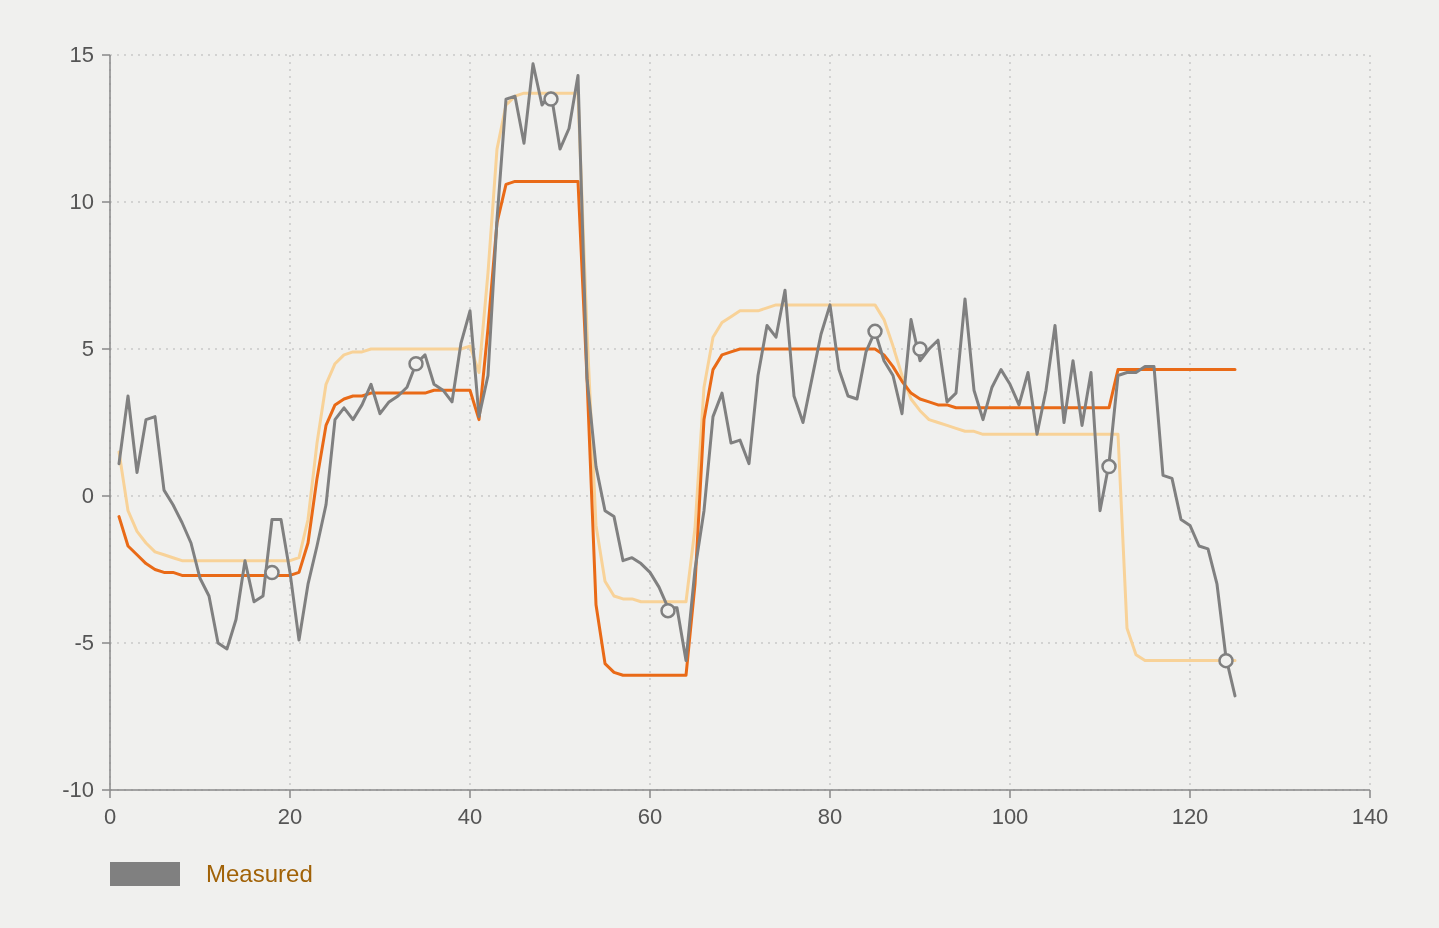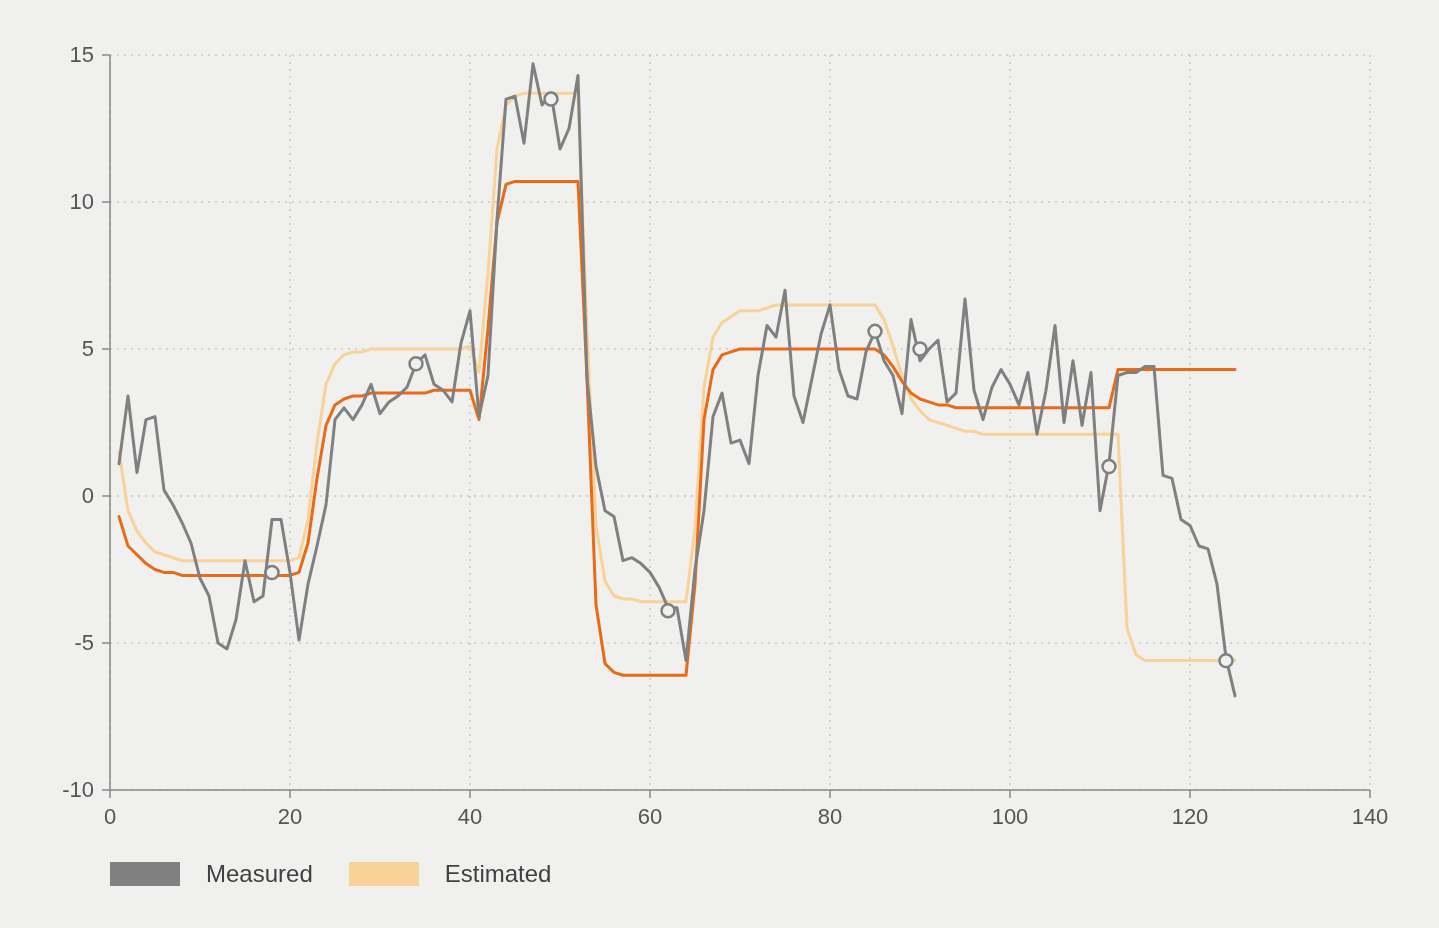--- a/index.html
+++ b/index.html
@@ -22,23 +22,23 @@
     font-size: 22px;
     fill: #555;
     font-weight: 300;
   }
   .legend {
     position: absolute;
     left: 110px;
     bottom: 40px;
     display: flex;
     align-items: center;
-    gap: 36px;
+    gap: 48px;
     font-size: 24px;
-    color: #404040;
+    color: #a16207;
   }
   .legend-item {
     display: flex;
     align-items: center;
     gap: 26px;
   }
   .swatch {
     width: 70px;
     height: 24px;
   }
@@ -106,18 +106,14 @@
       <circle cx="920.0000000000001" cy="349" r="6.5" fill="#f0f0ee" stroke="#808080" stroke-width="2.5"></circle>
       <circle cx="1109" cy="466.6" r="6.5" fill="#f0f0ee" stroke="#808080" stroke-width="2.5"></circle>
       <circle cx="1226" cy="660.64" r="6.5" fill="#f0f0ee" stroke="#808080" stroke-width="2.5"></circle>
     </svg>
 
   <div class="legend">
     <div class="legend-item">
       <div class="swatch sw-measured"></div>
       <span>Measured</span>
     </div>
-    <div class="legend-item">
-      <div class="swatch sw-estimated"></div>
-      <span>Estimated</span>
-    </div>
   </div>
 </div>
 
 </body></html>

